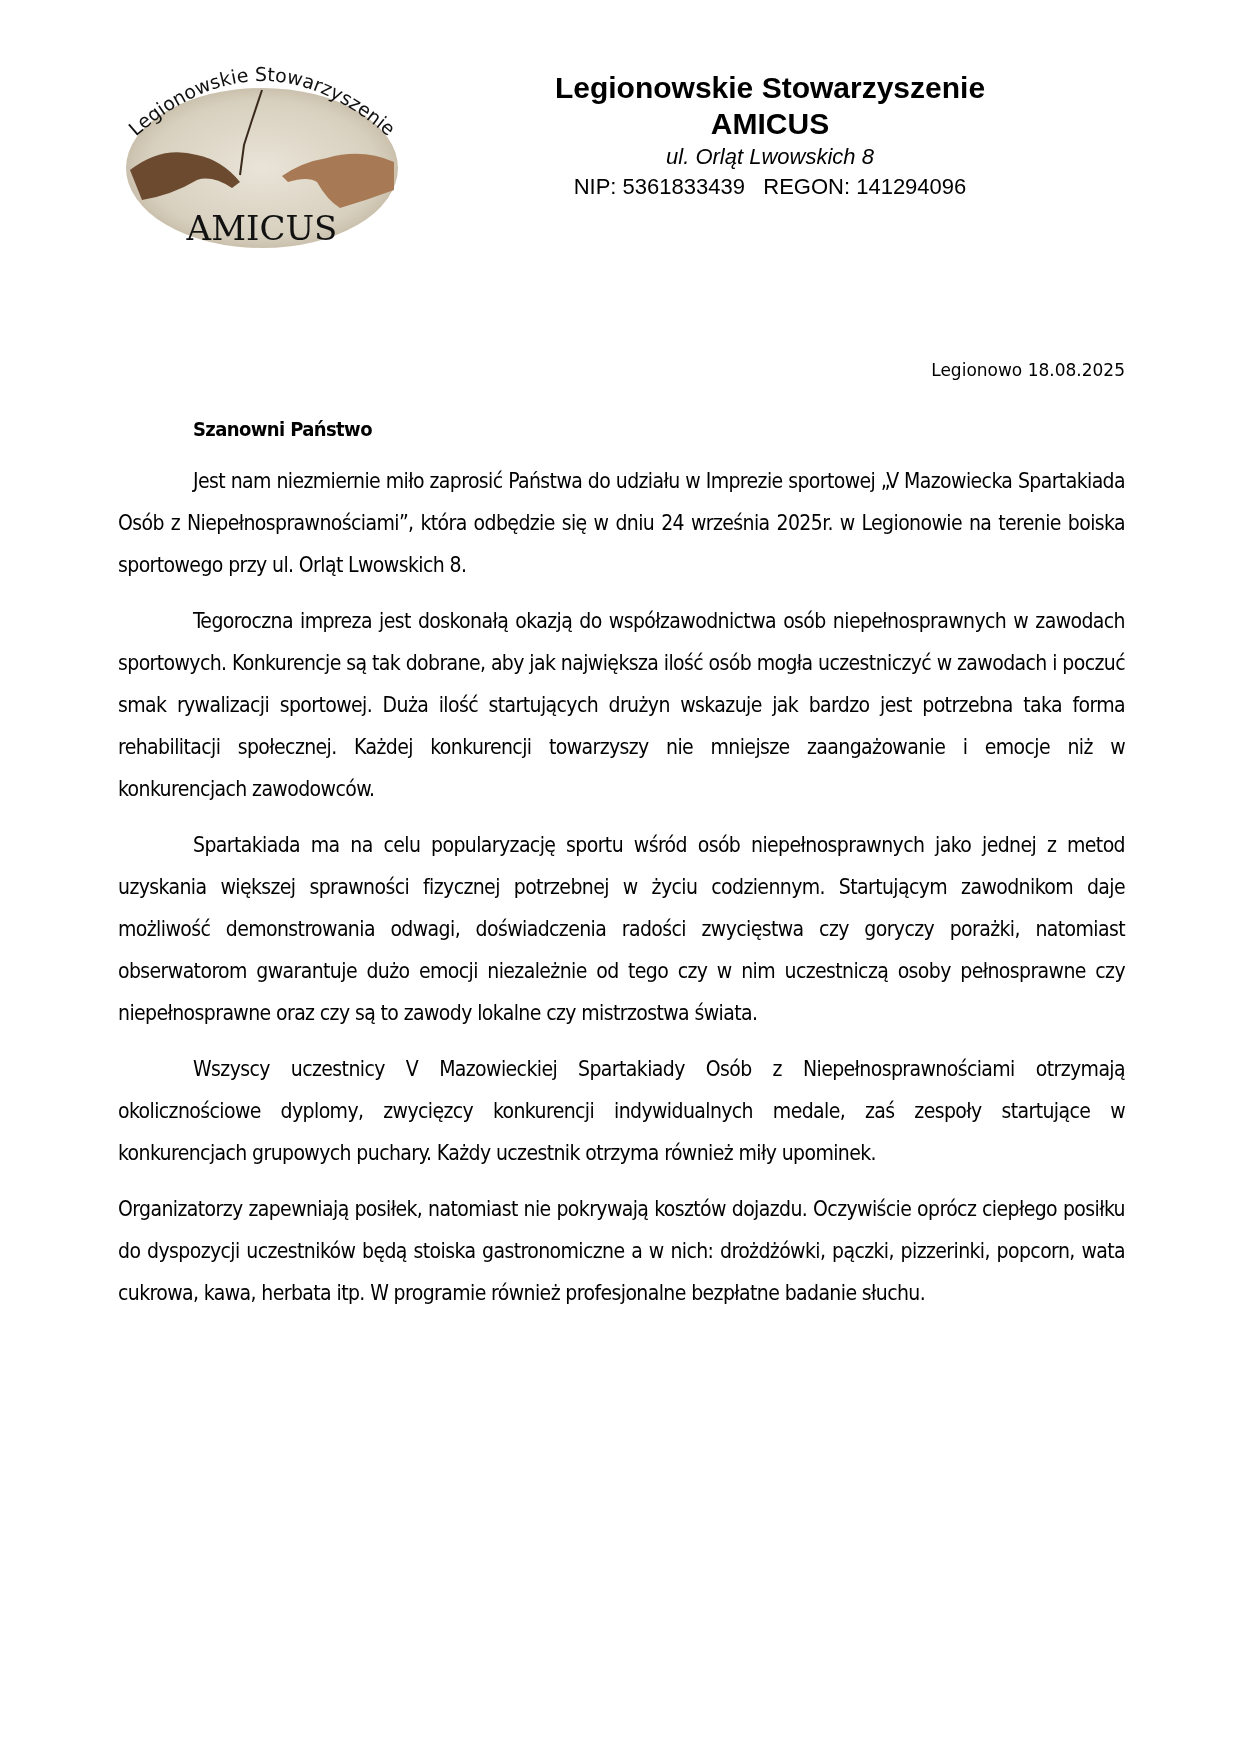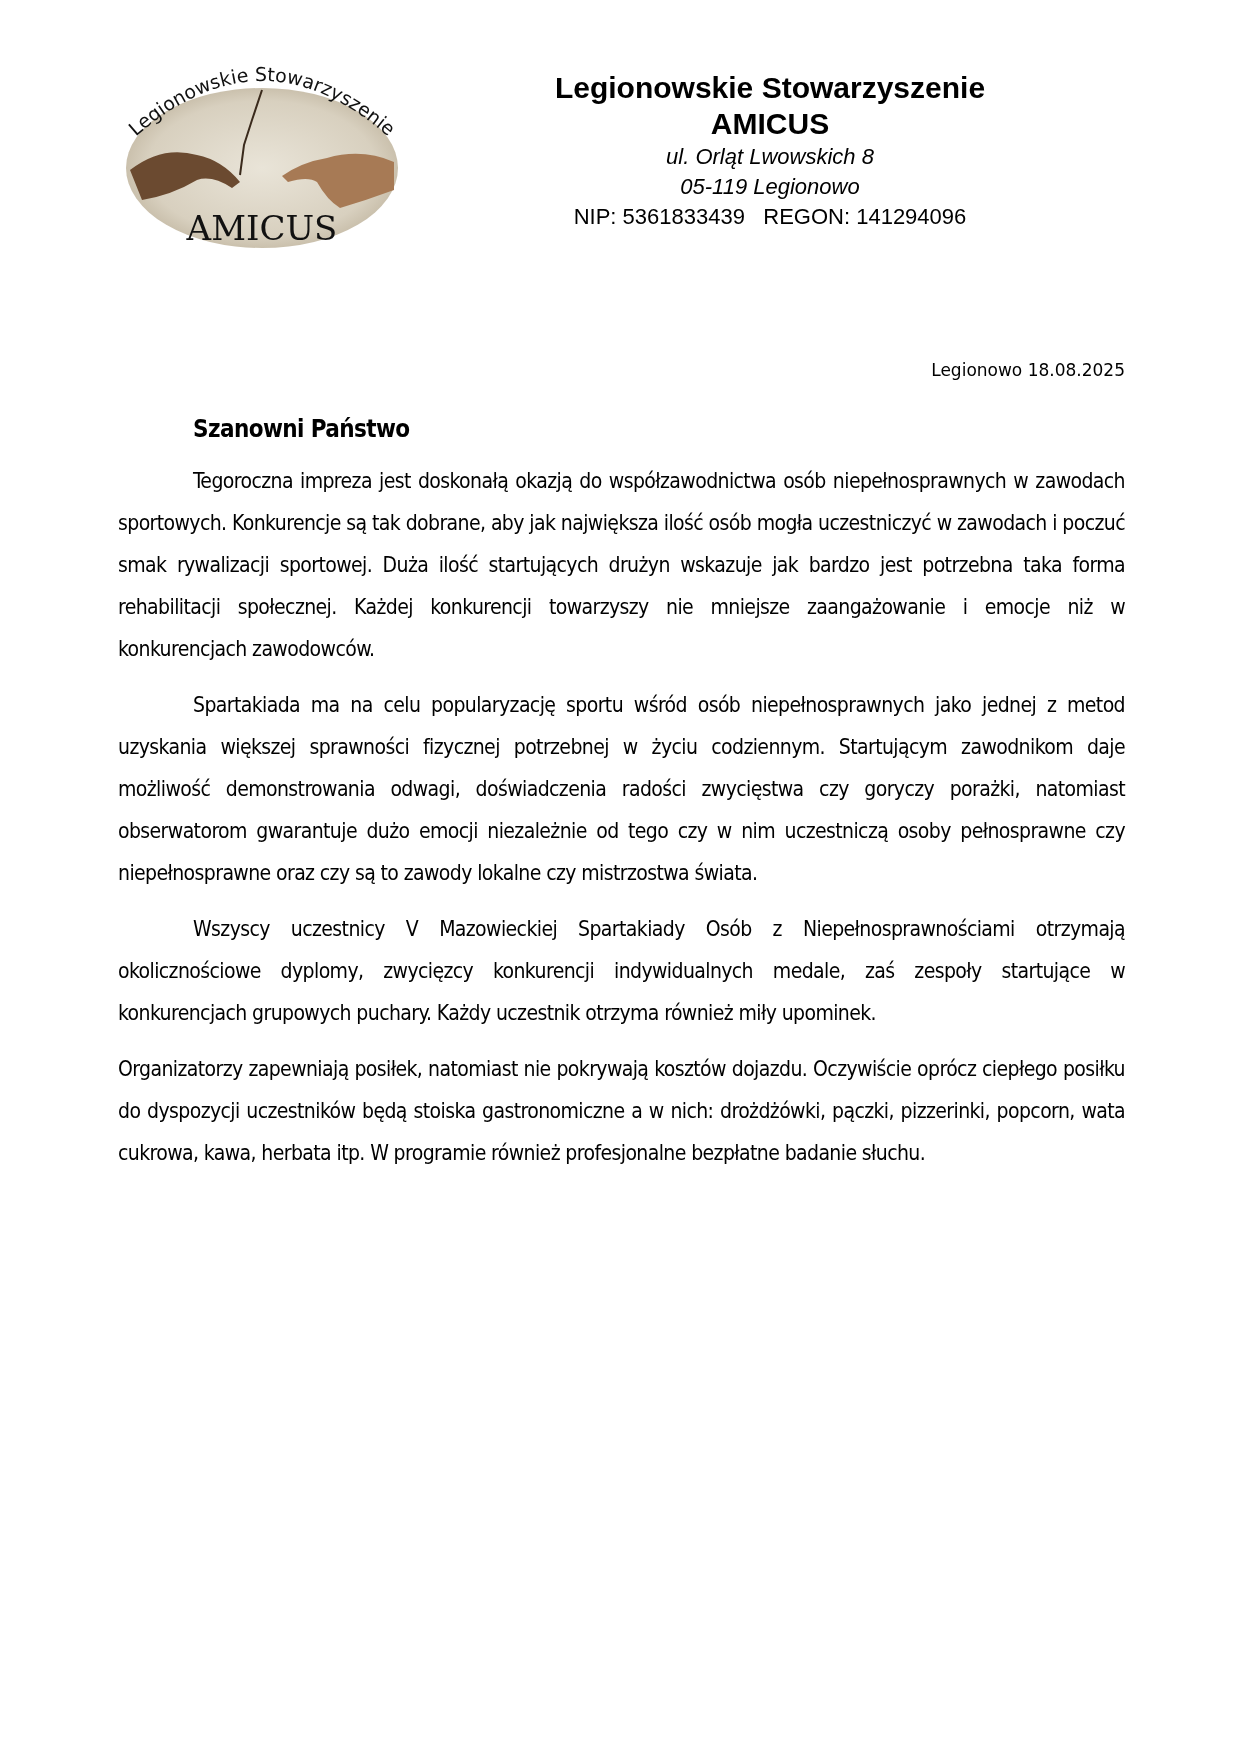--- a/index.html
+++ b/index.html
@@ -19,21 +19,21 @@
     .header .ids { font-size: 22px; line-height: 30px; white-space: pre; }
 
     
     .date { position: absolute; right: 116px; top: 360px; font-family: "DejaVu Sans", sans-serif;
       font-size: 17px; }
 
     
     .body-text { position: absolute; left: 118px; top: 408px; width: 1007px;
       font-family: "DejaVu Sans Condensed", "DejaVu Sans", sans-serif; font-size: 21px;
       line-height: 42px; letter-spacing: -0.6px; }
-    .salutation { font-weight: bold; font-size: 24px; margin-left: 75px; margin-bottom: 10px; line-height: 42px; }
+    .salutation { font-weight: bold; font-size: 20px; margin-left: 75px; margin-bottom: 10px; line-height: 42px; }
     .para { text-align: justify; text-indent: 75px; margin: 0 0 14px 0; }
     .para.no-indent { text-indent: 0; }
   </style>
 </head>
 <body>
 
 <div class="page">
 
   <div class="logo">
     <svg viewBox="0 0 300 228">
@@ -53,27 +53,27 @@
         <textPath href="#arcPath" startOffset="50%" text-anchor="middle">Legionowskie Stowarzyszenie</textPath>
       </text>
       <text x="150" y="190" text-anchor="middle" font-family="DejaVu Serif, serif" font-size="34" fill="#111">AMICUS</text>
     </svg>
   </div>
 
   <div class="header">
     <div class="org-name">Legionowskie Stowarzyszenie</div>
     <div class="org-short">AMICUS</div>
     <div class="line">ul. Orląt Lwowskich 8</div>
-    <div class="line">05-119 Legionowo</div>
     <div class="ids">NIP: 5361833439   REGON: 141294096</div>
   </div>
 
   <div class="date">Legionowo 18.08.2025</div>
 
   <div class="body-text">
     <div class="salutation">Szanowni Państwo</div>
+    <p class="para">Jest nam niezmiernie miło zaprosić Państwa do udziału w Imprezie sportowej „V Mazowiecka Spartakiada Osób z Niepełnosprawnościami”, która odbędzie się w dniu 24 września 2025r. w Legionowie na terenie boiska sportowego przy ul. Orląt Lwowskich 8.</p>
     <p class="para">Tegoroczna impreza jest doskonałą okazją do współzawodnictwa osób niepełnosprawnych w zawodach sportowych. Konkurencje są tak dobrane, aby jak największa ilość osób mogła uczestniczyć w zawodach i poczuć smak rywalizacji sportowej. Duża ilość startujących drużyn wskazuje jak bardzo jest potrzebna taka forma rehabilitacji społecznej.  Każdej  konkurencji  towarzyszy  nie mniejsze  zaangażowanie  i  emocje  niż  w konkurencjach zawodowców.</p>
     <p class="para">Spartakiada ma na celu popularyzację sportu wśród osób niepełnosprawnych jako jednej z metod uzyskania większej sprawności fizycznej potrzebnej w życiu  codziennym. Startującym zawodnikom daje możliwość demonstrowania odwagi, doświadczenia radości zwycięstwa  czy  goryczy  porażki,  natomiast obserwatorom  gwarantuje  dużo emocji niezależnie od tego czy w nim uczestniczą osoby pełnosprawne czy niepełnosprawne oraz czy są to zawody lokalne czy mistrzostwa świata.</p>
     <p class="para">Wszyscy uczestnicy V Mazowieckiej Spartakiady Osób z Niepełnosprawnościami otrzymają okolicznościowe dyplomy, zwycięzcy konkurencji indywidualnych medale, zaś zespoły startujące w konkurencjach grupowych puchary. Każdy uczestnik otrzyma również miły upominek.</p>
     <p class="para no-indent">Organizatorzy  zapewniają posiłek, natomiast nie pokrywają kosztów dojazdu. Oczywiście oprócz  ciepłego posiłku do dyspozycji uczestników będą stoiska gastronomiczne a w nich: drożdżówki, pączki, pizzerinki, popcorn, wata cukrowa, kawa, herbata itp. W programie również profesjonalne bezpłatne badanie słuchu.</p>
   </div>
 
 </div>
 
 </body></html>

